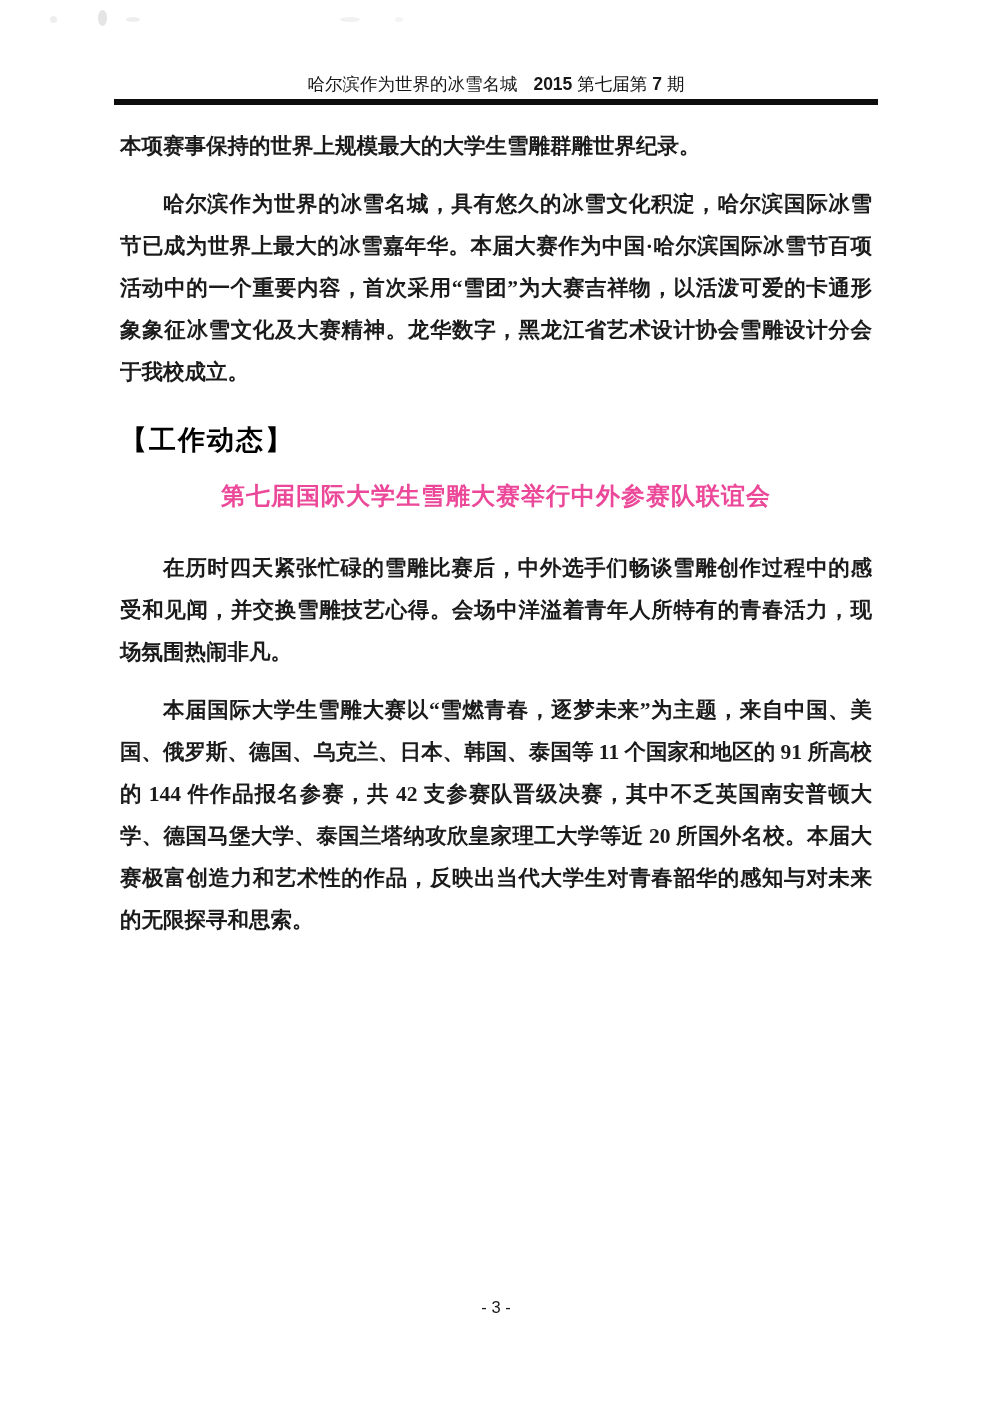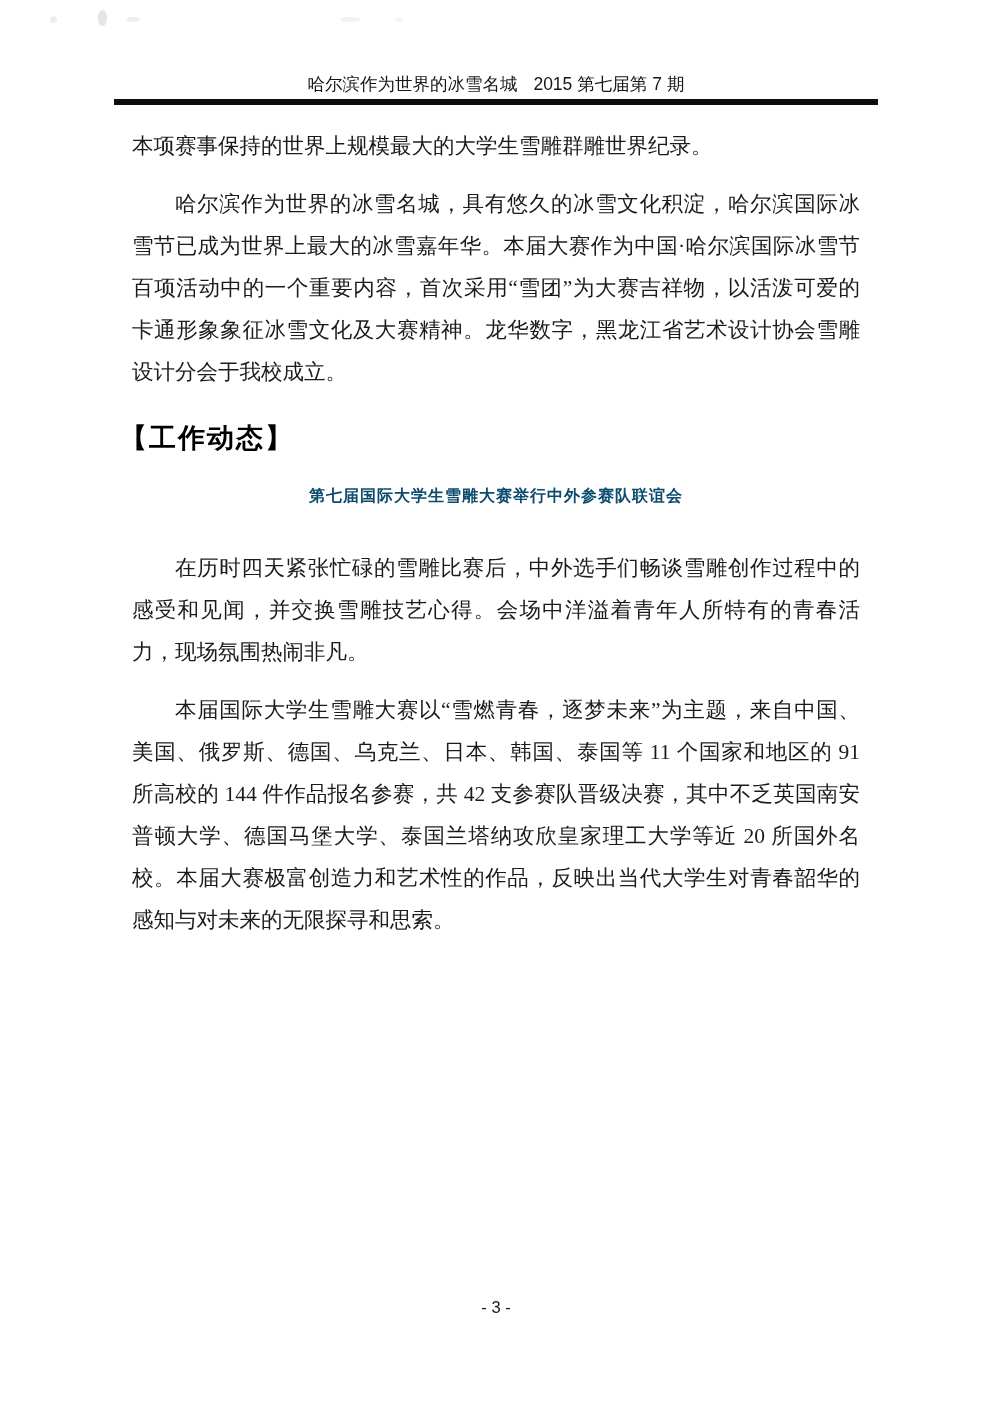--- a/index.html
+++ b/index.html
@@ -21,59 +21,59 @@
     margin: 0 114px;
     padding-top: 72px;
     text-align: center;
     font-size: 17.5px;
     line-height: 24px;
     color: #161616;
     white-space: nowrap;
   }
   .header .num {
     font-family: "Liberation Sans", "DejaVu Sans", sans-serif;
-    font-weight: 400;
+    font-weight: 700;
   }
   .header .gap-wide { display: inline-block; width: 16px; }
   .header .gap { display: inline-block; width: 5px; }
 
   .header-rule {
     margin: 3px 114px 0 114px;
     height: 3px;
     border-top: 4px solid #0d0d0d;
     border-bottom: 2px solid #0d0d0d;
   }
 
   
   .content {
     margin: 0 120px;
     padding-top: 4px;
     font-size: 21.5px;
     line-height: 42px;
     text-align: justify;
   }
-  .content p { margin: 16px 12px; }
+  .content p { margin: 16px 0; font-weight: bold; }
   .content p.indent { text-indent: 2em; }
   .content p.no-indent { text-indent: 0; }
 
   .section-heading {
     margin: 26px 0 14px 0;
     font-size: 27px;
     font-weight: 900;
     letter-spacing: 2px;
     color: #000;
-    font-family: Liberation Mono, monospace;
+    font-family: Liberation Sans, sans-serif;
   }
 
   .article-title {
     margin: 10px 0 30px 0;
     text-align: center;
-    font-size: 16px;
+    font-size: 24px;
     font-weight: 700;
-    color: #0c4a6e;
+    color: #ec4899;
     font-family: "Liberation Sans", "DejaVu Sans", sans-serif;
     letter-spacing: 1px;
   }
 
   
   .footer {
     position: absolute;
     left: 0;
     right: 0;
     bottom: 86px;

